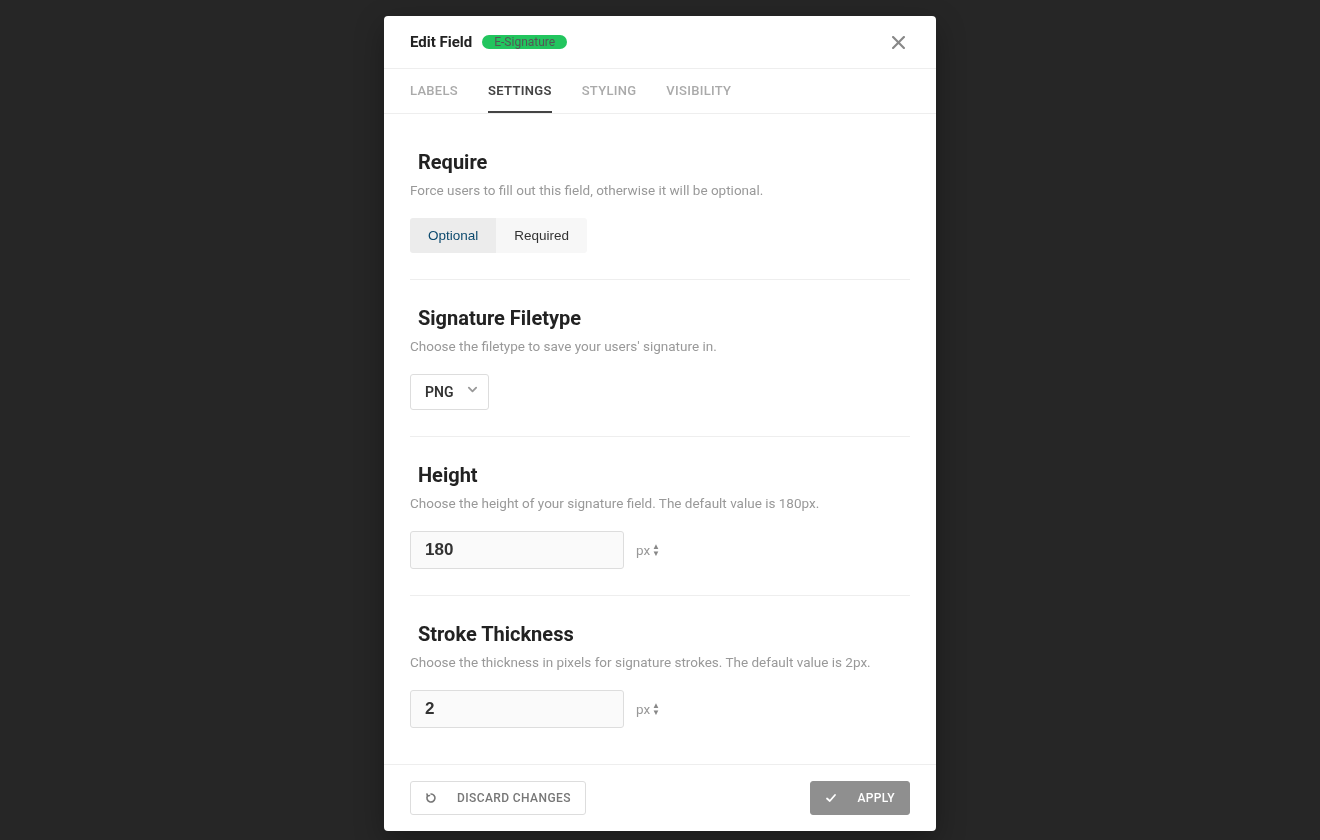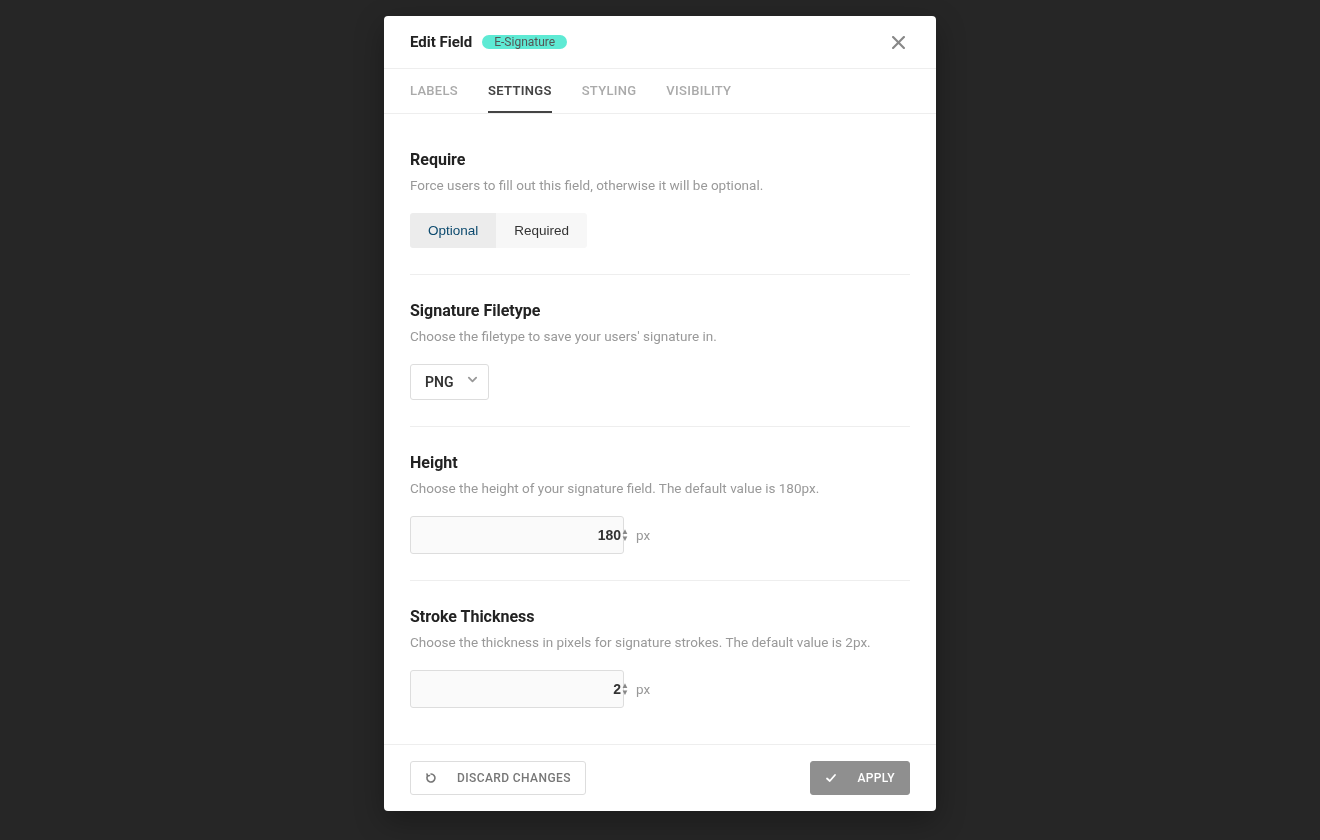--- a/index.html
+++ b/index.html
@@ -28,21 +28,21 @@
     padding: 14px 26px;
     border-bottom: 1px solid #eee;
   }
   .modal-title {
     font-size: 15px;
     font-weight: 700;
     color: #222;
   }
   .badge {
     margin-left: 10px;
-    background: #5eead4;
+    background: #22c55e;
     color: #555;
     font-size: 12px;
     padding: 0 12px;
     border-radius: 999px;
   }
   .close-btn {
     margin-left: auto;
     width: 24px;
     height: 24px;
     display: flex;
@@ -75,24 +75,25 @@
   .modal-body {
     padding: 10px 26px 26px 26px;
   }
   .section {
     padding-top: 26px;
     padding-bottom: 26px;
     border-bottom: 1px solid #eee;
   }
   .section:last-child { border-bottom: none; padding-bottom: 10px;}
   .section-title {
-    font-size: 16px;
+    font-size: 20px;
     font-weight: 700;
     color: #222;
     margin-bottom: 8px;
+    margin-left: 8px;
   }
   .section-desc {
     font-size: 13.5px;
     color: #999;
     margin-bottom: 20px;
   }
   .seg {
     display: inline-flex;
     border-radius: 3px;
     overflow: hidden;
@@ -136,25 +137,24 @@
     background: #fafafa;
     display: flex;
     align-items: center;
     padding: 0 6px 0 14px;
     height: 38px;
   }
   .num-input input {
     flex: 1;
     border: none;
     background: transparent;
-    font-size: 14px;
+    font-size: 17px;
     font-weight: 600;
     color: #333;
     outline: none;
-    text-align: right;
   }
   .steppers {
     display: flex;
     flex-direction: column;
     line-height: 6px;
     color: #888;
     font-size: 8px;
     cursor: pointer;
     gap: 1px;
   }

